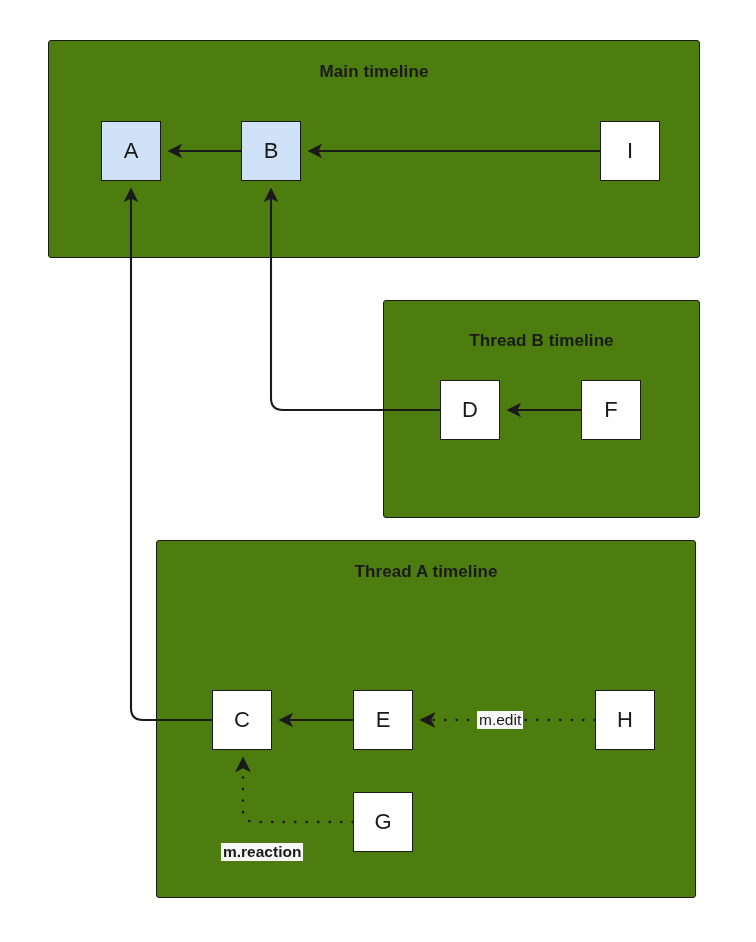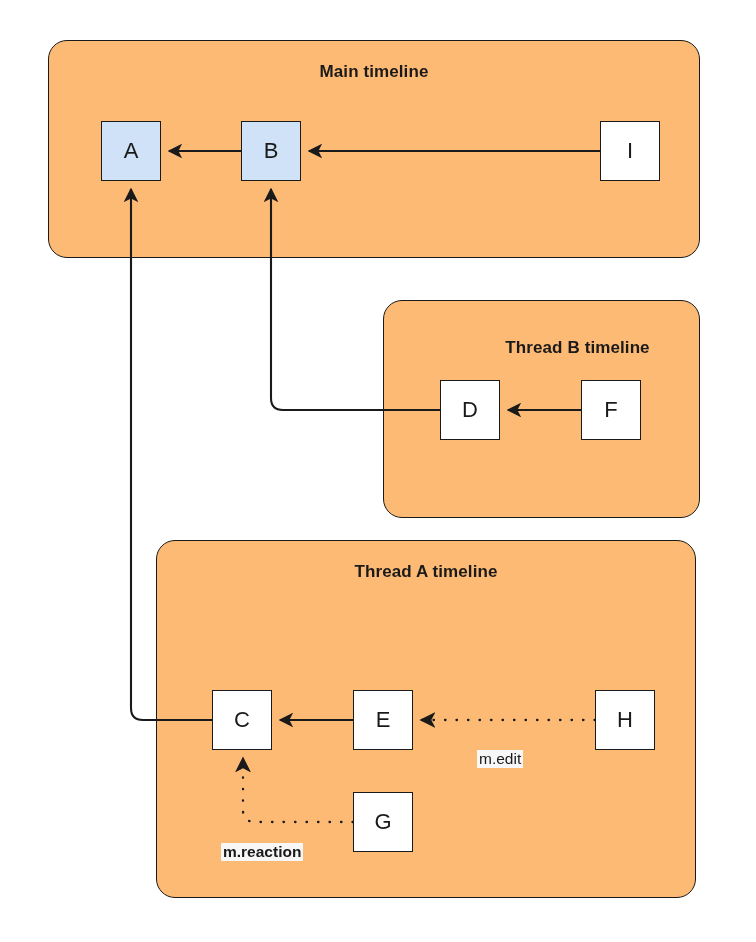--- a/index.html
+++ b/index.html
@@ -22,23 +22,23 @@
   svg.layer {
     position: absolute;
     top: 0;
     left: 0;
     width: 756px;
     height: 942px;
     overflow: visible;
   }
   .group-box {
     position: absolute;
-    background: #fdba74;
+    background: #4d7c0f;
     border: 1.6px solid #1a1a1a;
-    border-radius: 19px;
+    border-radius: 3px;
     box-sizing: border-box;
   }
   .group-title {
     position: absolute;
     width: 100%;
     text-align: center;
     font-weight: bold;
     font-size: 17px;
     color: #1a1a1a;
     letter-spacing: 0.1px;
@@ -69,21 +69,21 @@
 </head>
 <body>
 
 <div id="canvas">
 
   <div class="group-box" style="left:48px; top:40px; width:652px; height:218px;">
     <div class="group-title" style="top:21px;">Main timeline</div>
   </div>
 
   <div class="group-box" style="left:383px; top:300px; width:317px; height:218px;">
-    <div class="group-title" style="top:37px;padding-left:36px;">Thread B timeline</div>
+    <div class="group-title" style="top:30px;">Thread B timeline</div>
   </div>
 
   <div class="group-box" style="left:156px; top:540px; width:540px; height:358px;">
     <div class="group-title" style="top:21px;">Thread A timeline</div>
   </div>
 
   <svg class="layer" viewBox="0 0 756 942" xmlns="http://www.w3.org/2000/svg">
     <defs>
       <marker id="arrow" viewBox="0 0 10 10" refX="9" refY="5" markerWidth="7" markerHeight="7" orient="auto-start-reverse">
         <path d="M 0 0 L 10 5 L 0 10 L 2.6 5 z" fill="#1a1a1a"></path>
@@ -136,17 +136,17 @@
   </div>
 
   <div class="node fill-white" style="left:595px; top:690px; width:60px; height:60px;">
     <span>H</span>
   </div>
 
   <div class="node fill-white" style="left:353px; top:792px; width:60px; height:60px;">
     <span>G</span>
   </div>
 
-  <div class="edge-label" style="left:477px; top:711px;margin-top:39px;">m.edit</div>
+  <div class="edge-label" style="left:477px; top:711px;">m.edit</div>
 
   <div class="edge-label" style="left:221px; top:843px;font-weight:bold;">m.reaction</div>
 
 </div>
 
 </body></html>

